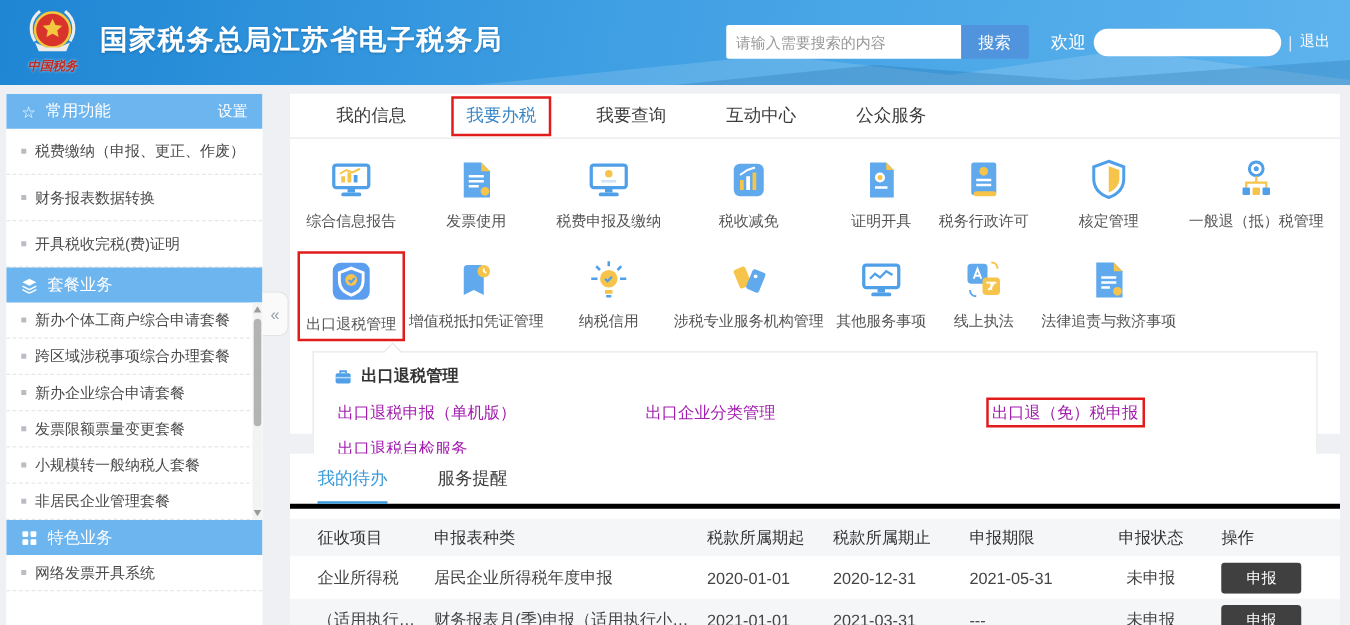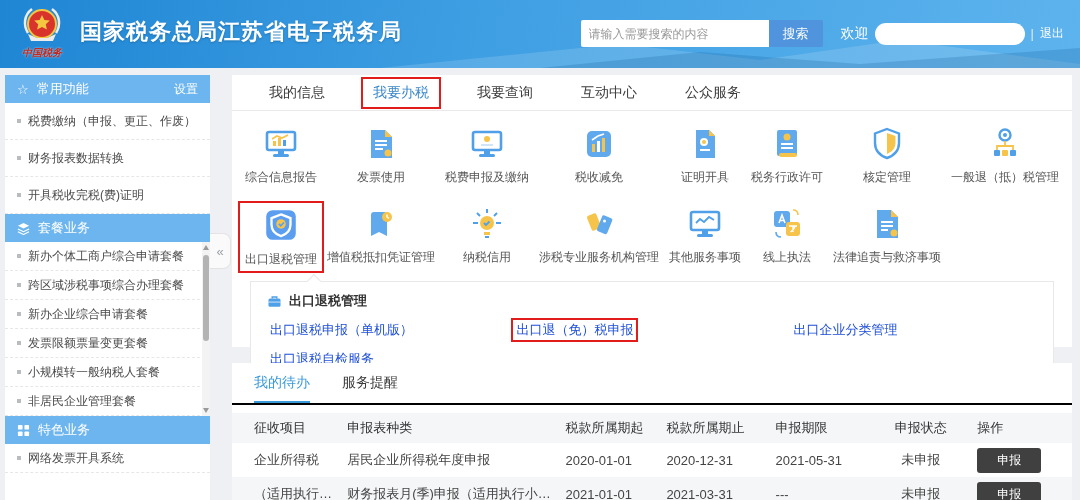--- a/index.html
+++ b/index.html
@@ -55,25 +55,25 @@
   .svc-grid { display:grid; grid-template-columns:repeat(8,1fr); padding:12px 8px 0; row-gap:14px; }
   .svc { display:flex; flex-direction:column; align-items:center; gap:7px; cursor:pointer; justify-self:center; padding:3px 5px; }
   .svc-label { font-size:12px; color:#555; white-space:nowrap; }
 
   .export-panel { position:relative; margin:10px 18px 0; border:1px solid #e8e8e8; background:#fff; }
   .export-panel .notch { position:absolute; left:58px; top:-6px; width:10px; height:10px; background:#fff;
     border-left:1px solid #e8e8e8; border-top:1px solid #e8e8e8; transform:rotate(45deg); }
   .panel-head { display:flex; align-items:center; gap:7px; padding:10px 16px 4px; }
   .panel-title { font-size:13px; font-weight:bold; color:#333; }
   .panel-links { display:grid; grid-template-columns:32% 36% 32%; padding:6px 16px 13px; row-gap:9px; }
-  .p-link { font-size:13px; color:#1d4ed8; cursor:pointer; justify-self:start; padding:1px 3px; }
+  .p-link { font-size:13px; color:#a21caf; cursor:pointer; justify-self:start; padding:1px 3px; }
 
   
   .todo-card { position:absolute; left:232px; top:363px; right:8px; bottom:0; background:#fff; overflow:hidden; }
-  .todo-tabs { display:flex; gap:32px; padding:11px 22px 0; border-bottom:2px solid #000000; }
+  .todo-tabs { display:flex; gap:40px; padding:11px 22px 0; border-bottom:4px solid #000000; }
   .todo-tab { font-size:14px; color:#3c3c3c; padding-bottom:9px; cursor:pointer; }
   .todo-tab.active { color:#3a9ad9; border-bottom:2px solid #3a9ad9; }
   .tbl { font-size:13px; }
   .tr { display:flex; align-items:center; }
   .tr.head { background:#f4f6f8; height:30px; color:#333; margin-top:8px; }
   .tr.body-row { height:34px; color:#444; }
   .tr.alt { background:#f5f6f7; }
   .td { padding:0 6px; white-space:nowrap; overflow:hidden; text-overflow:ellipsis; }
   .c0{width:13%; padding-left:22px;} .c1{width:26%;} .c2{width:12%;} .c3{width:13%;} .c4{width:12%;} .c5{width:12%;text-align:center;} .c6{width:12%;}
   .apply-btn { background:#404040; color:#fff; border:none; font-size:12px; padding:4px 20px; border-radius:3px; cursor:pointer; }
@@ -363,22 +363,22 @@
     <div class="panel-head">
       <svg width="15" height="15" viewBox="0 0 20 20">
         <rect x="2" y="6" width="16" height="11" rx="2" fill="#4fa0e8"></rect>
         <path d="M7 6V4h6v2" stroke="#4fa0e8" stroke-width="2" fill="none"></path>
         <rect x="2" y="10" width="16" height="1.6" fill="#fff" opacity="0.6"></rect>
       </svg>
       <span class="panel-title">出口退税管理</span>
     </div>
     <div class="panel-links">
       <span class="p-link">出口退税申报（单机版）</span>
+      <span class="p-link">出口企业分类管理</span>
       <span class="p-link ann-red">出口退（免）税申报</span>
-      <span class="p-link">出口企业分类管理</span>
       <span class="p-link">出口退税自检服务</span>
     </div>
   </div>
 </div>
 
 <div class="todo-card">
   <div class="todo-tabs">
     <span class="todo-tab active">我的待办</span>
     <span class="todo-tab">服务提醒</span>
   </div>

